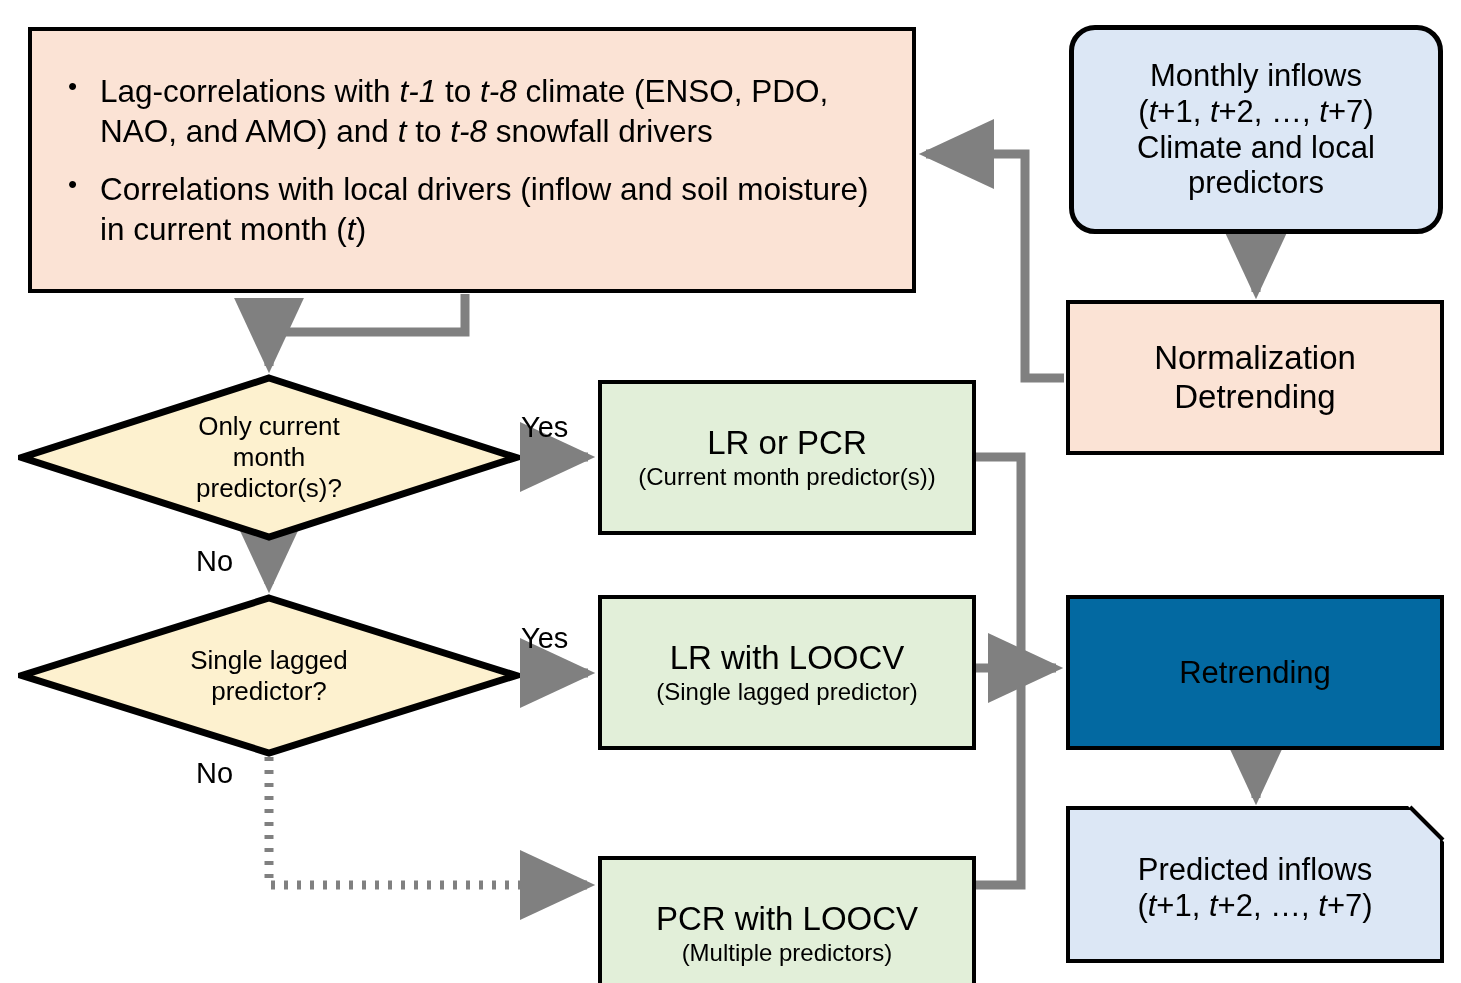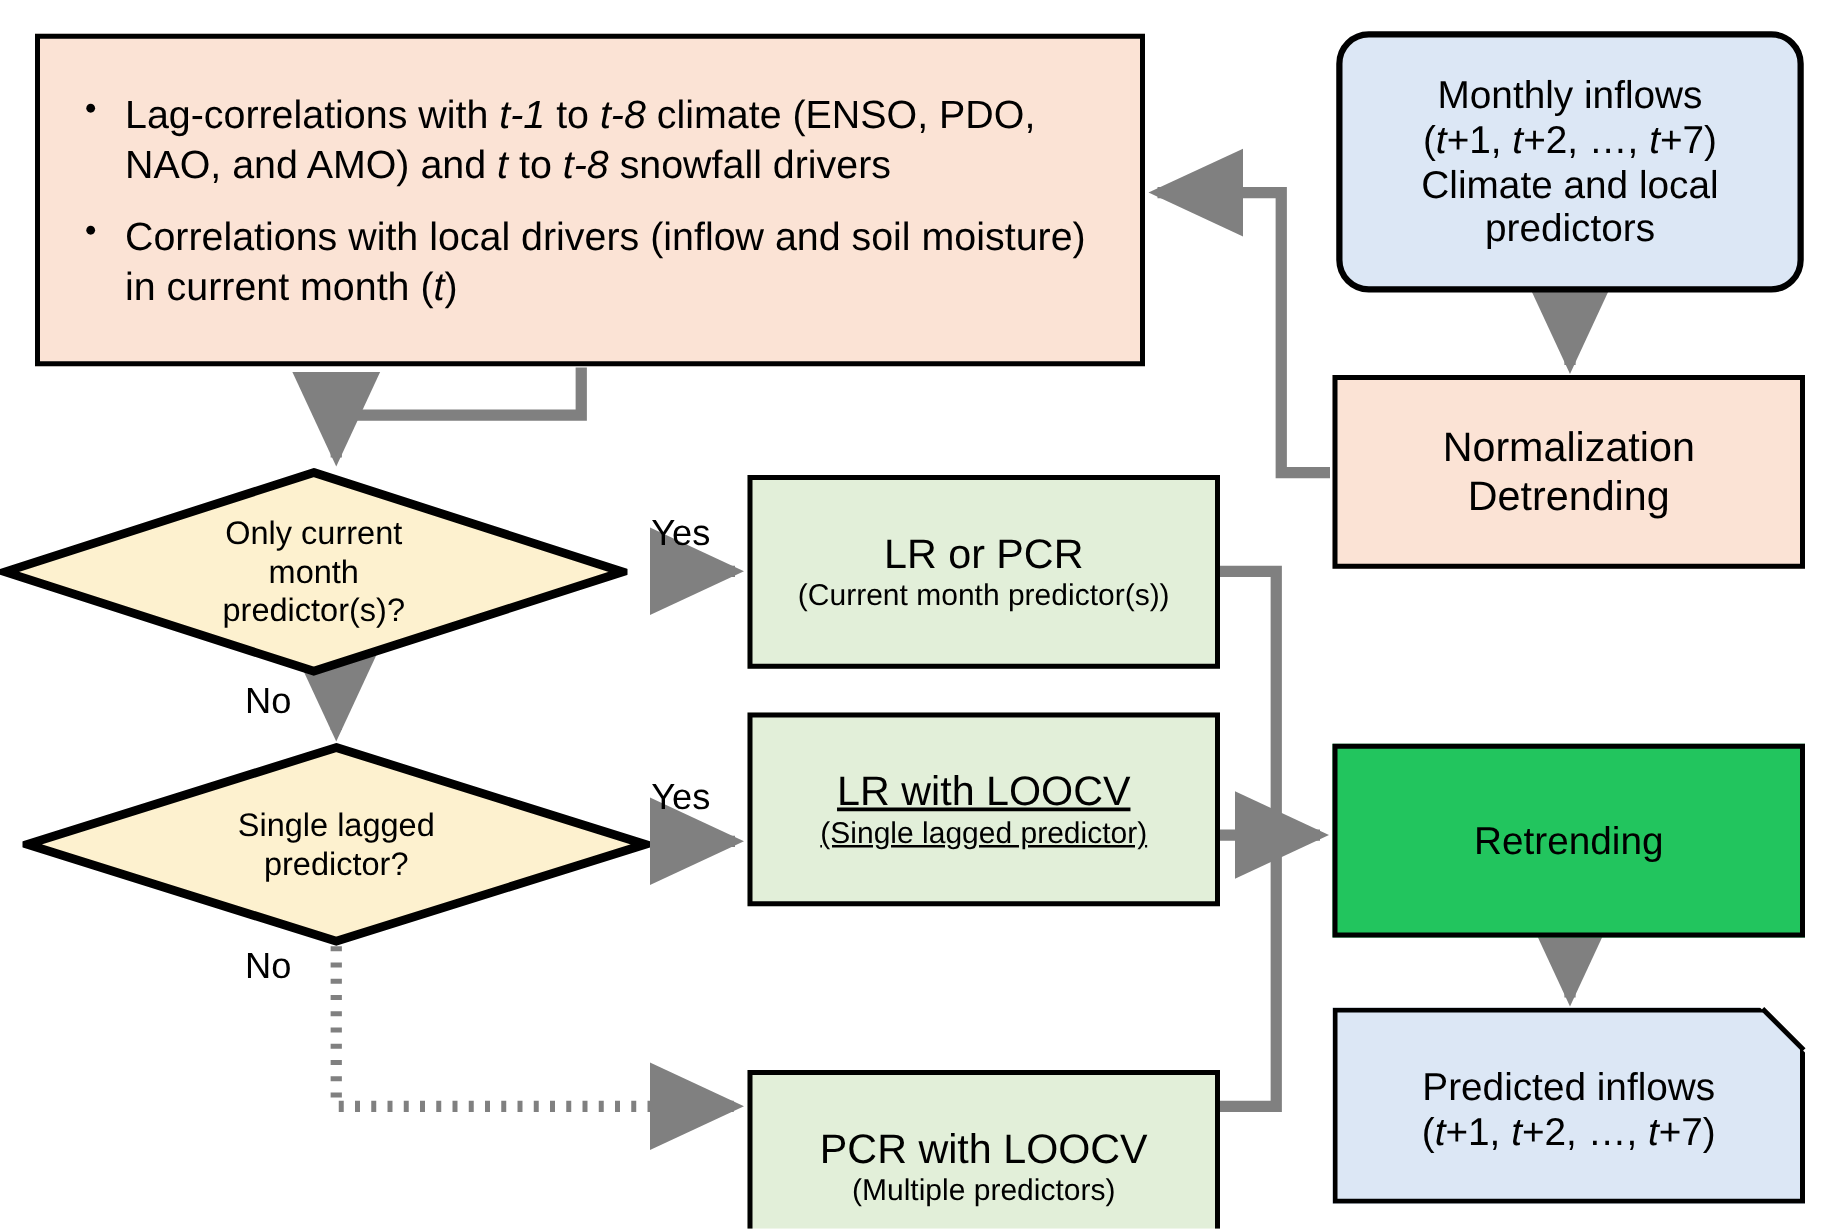--- a/index.html
+++ b/index.html
@@ -89,21 +89,21 @@
     background: #fbe3d5;
     font-size: 33px;
   }
 
   
   #box-retrending {
     left: 1066px;
     top: 595px;
     width: 378px;
     height: 155px;
-    background: #22c55e;
+    background: #0369a1;
     font-size: 31px;
   }
 
   
   #box-predicted {
     left: 1066px;
     top: 806px;
     width: 378px;
     height: 157px;
     background: #dce7f5;
@@ -137,21 +137,21 @@
   }
 
   
   .green-box {
     background: #e2efd9;
     left: 598px;
     width: 378px;
     height: 155px;
   }
   #box-lr-pcr  { top: 380px; }
-  #box-lr-loocv{ top: 570px; text-decoration: underline; }
+  #box-lr-loocv{ top: 595px; }
   #box-pcr-loocv{ top: 856px; }
   .bx-title {
     font-size: 33px;
     margin-bottom: 1px;
   }
   .bx-sub {
     font-size: 24px;
   }
 
   
@@ -169,21 +169,21 @@
     width: 100%;
     height: 100%;
     display: flex;
     align-items: center;
     justify-content: center;
     text-align: center;
     font-size: 26px;
     line-height: 1.18;
     pointer-events: none;
   }
-  #dia-current { left: 0; top: 374px; width: 502px; height: 167px; }
+  #dia-current { left: 18px; top: 374px; width: 502px; height: 167px; }
   #dia-lagged  { left: 18px; top: 594px; width: 502px; height: 163px; }
 
   
   .edge-label {
     position: absolute;
     font-size: 29px;
     z-index: 4;
     white-space: nowrap;
   }
   #lbl-yes-1 { left: 521px; top: 411px; }

